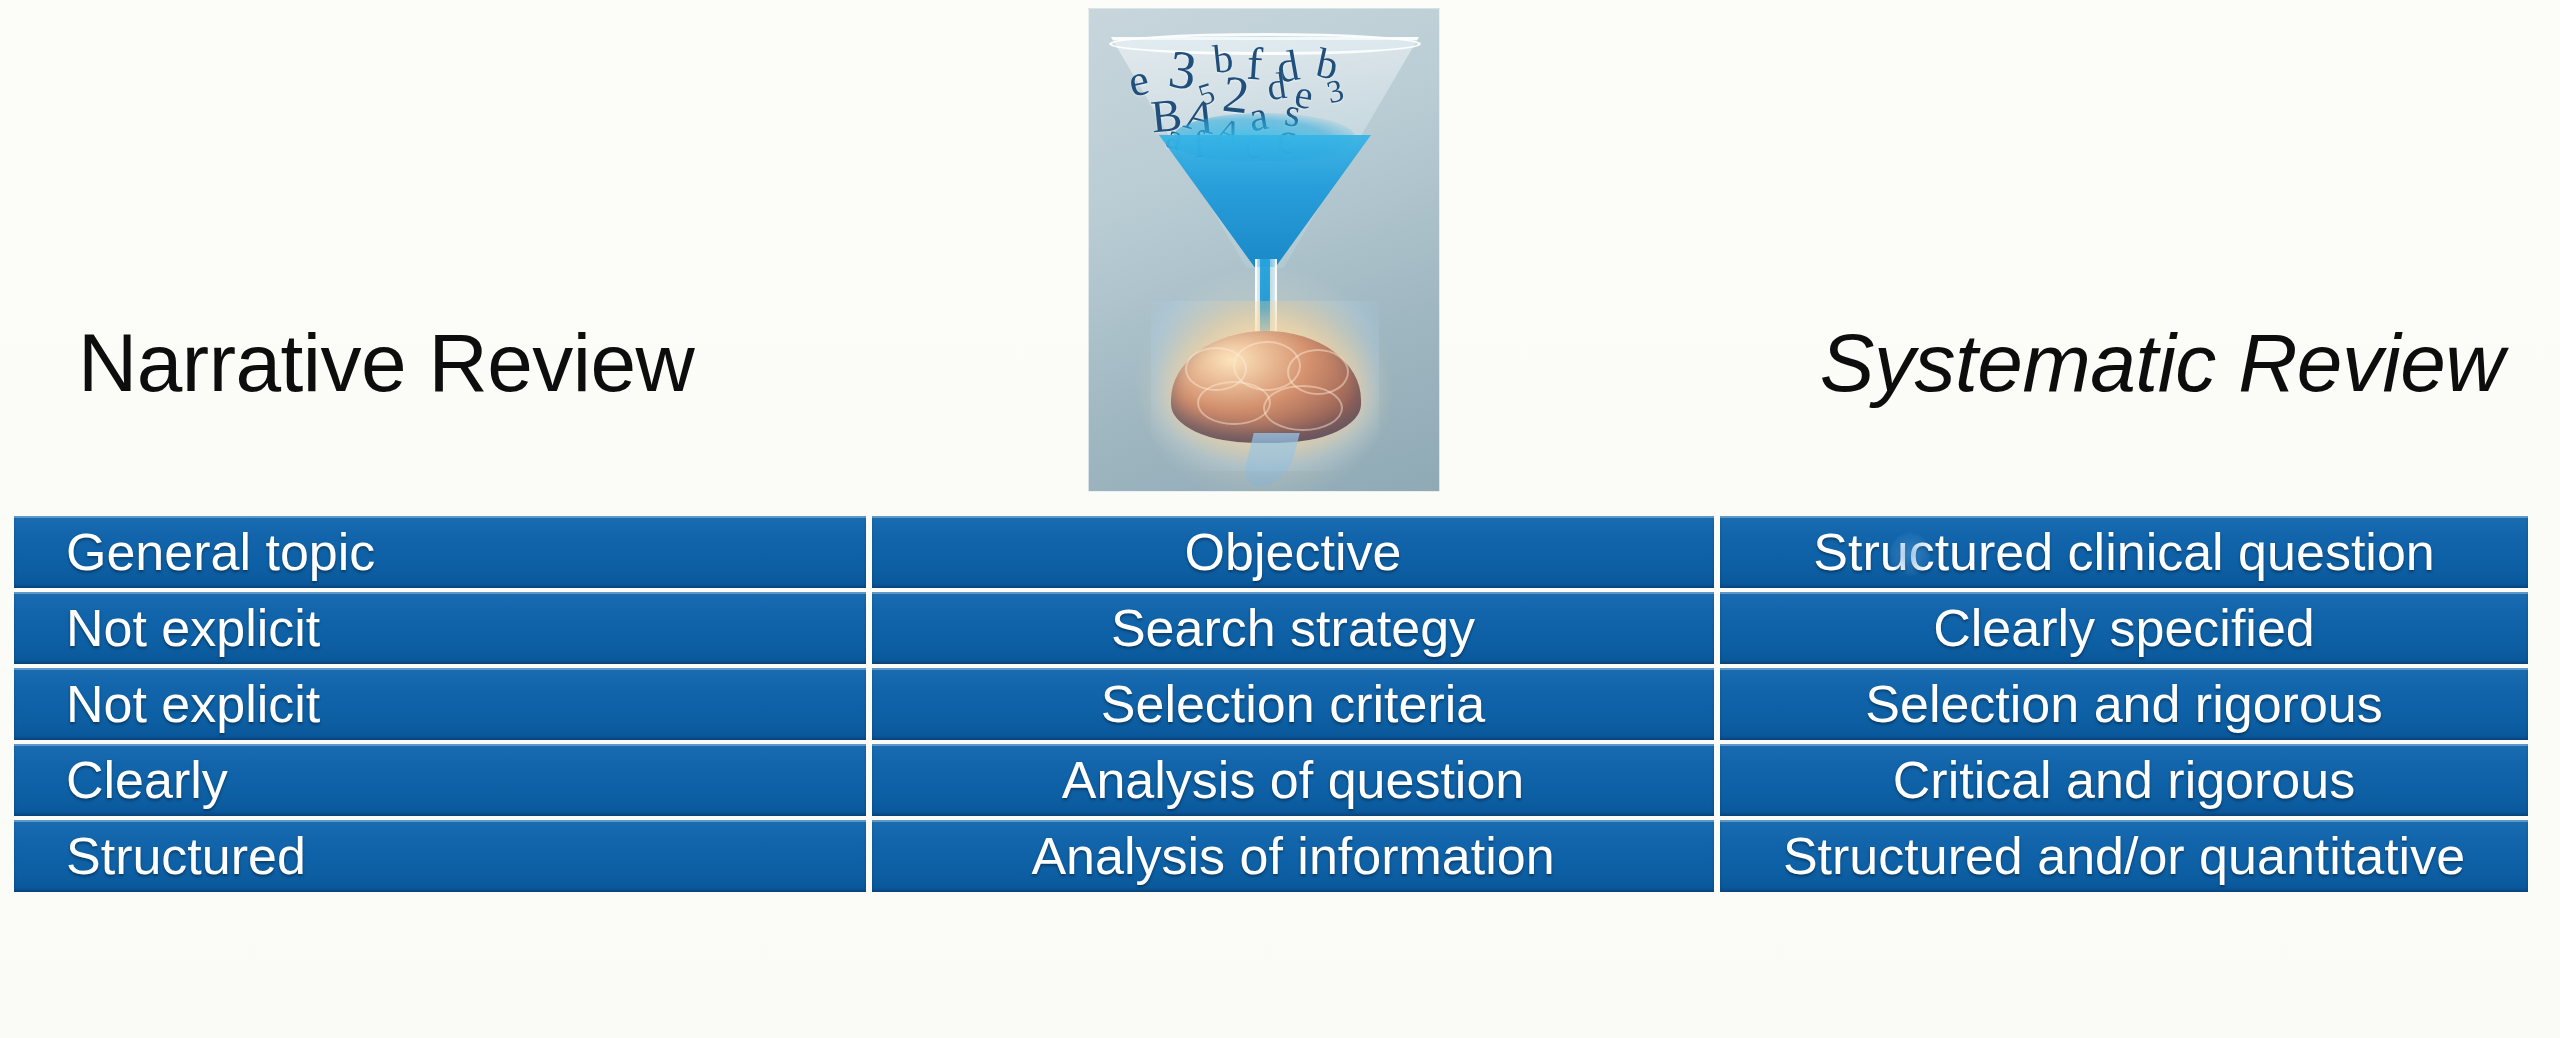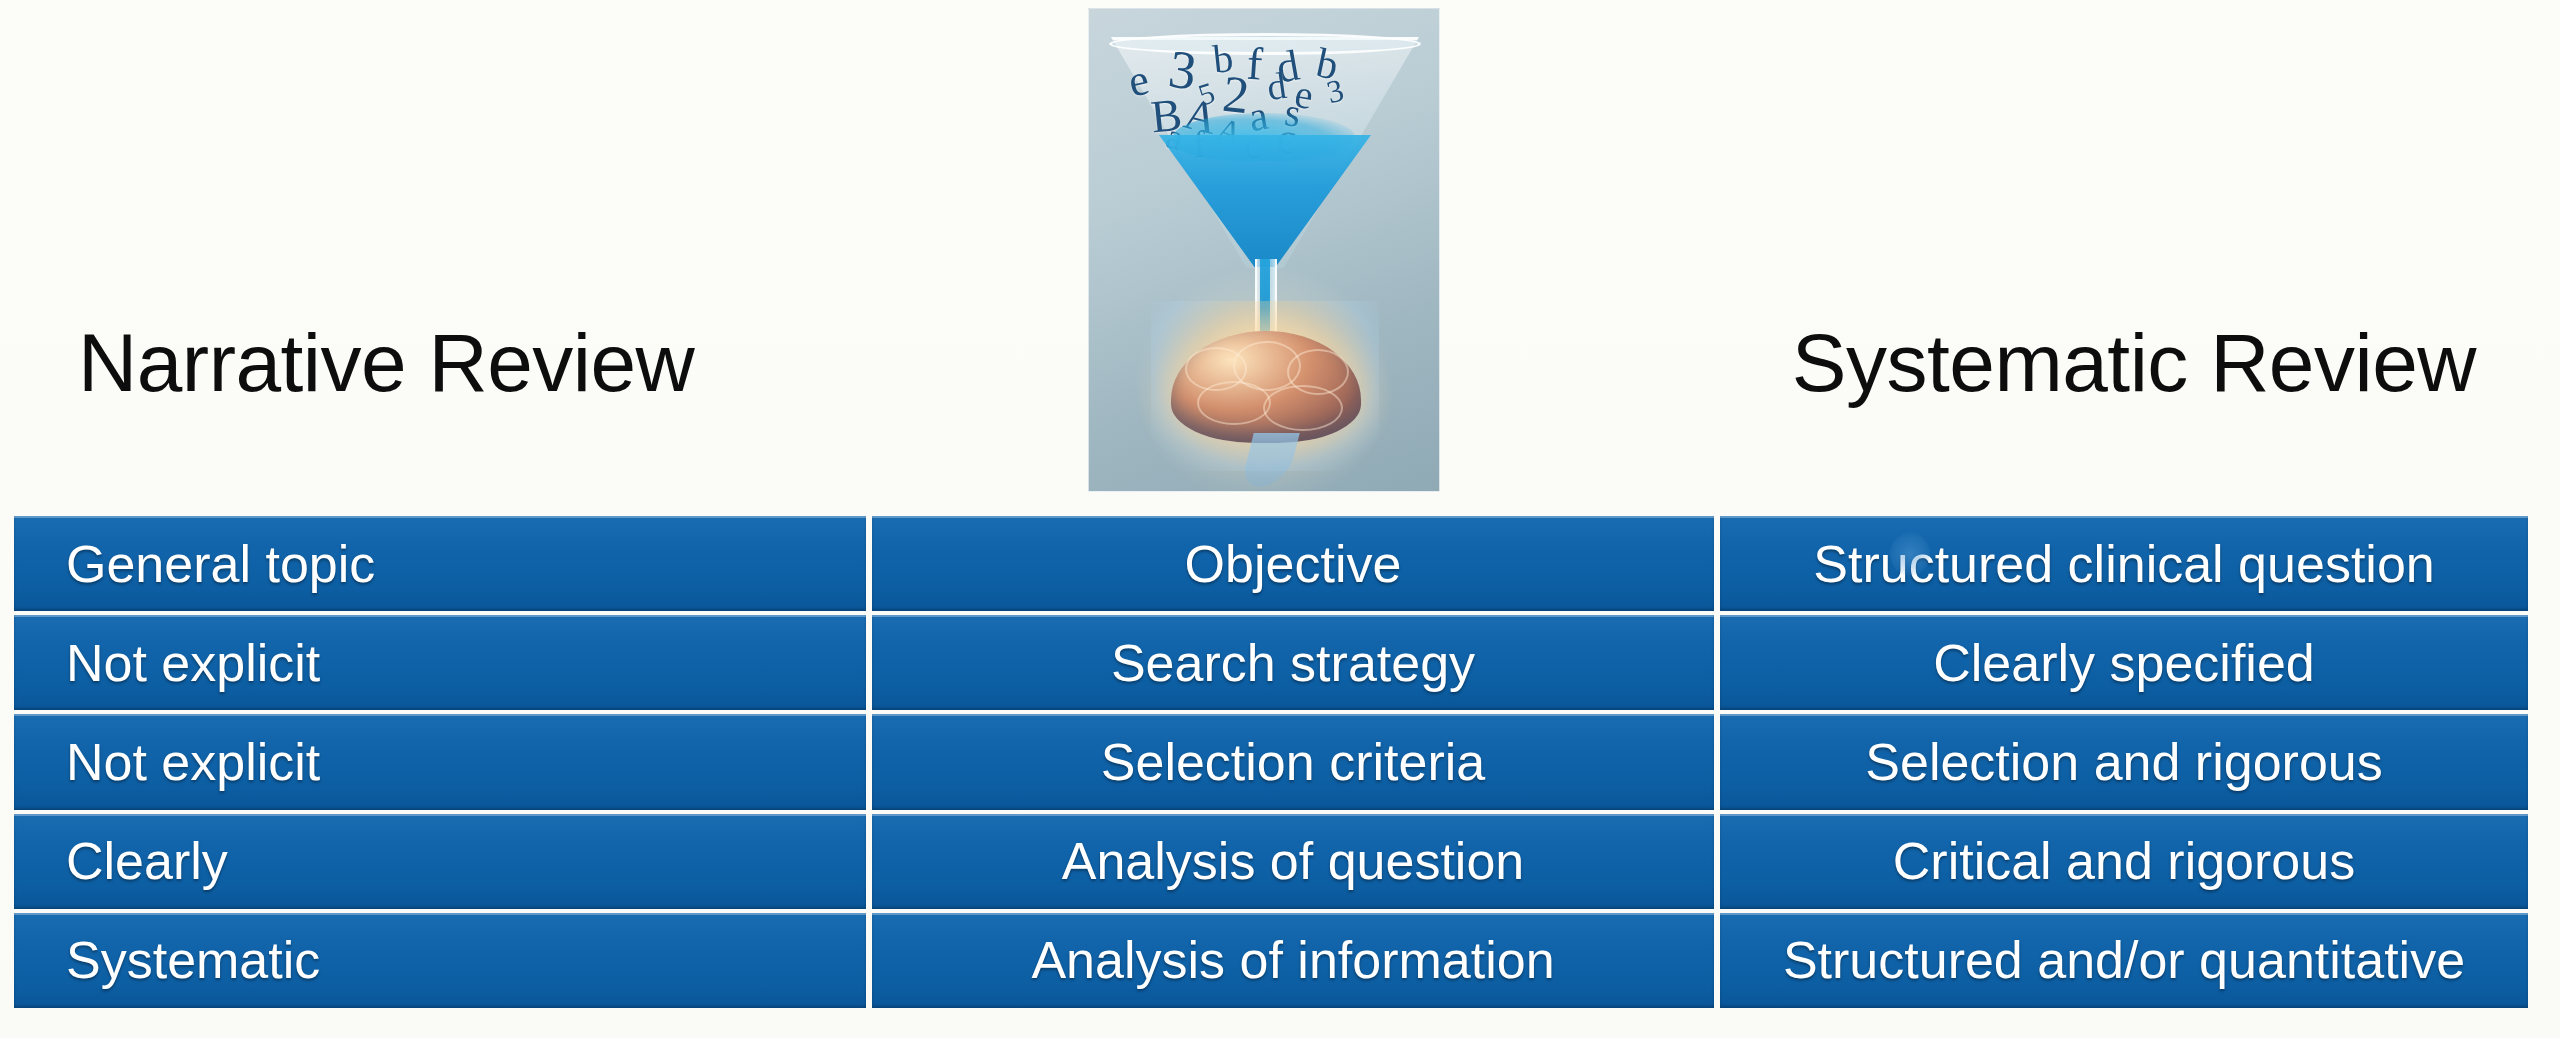--- a/index.html
+++ b/index.html
@@ -28,21 +28,21 @@
     position: absolute;
     font-size: 82px;
     font-weight: 400;
     color: #0d0d0d;
     letter-spacing: -0.5px;
     white-space: nowrap;
     line-height: 1;
     margin-left: 20px;
   }
   #heading-left  { left: 58px;  top: 322px; }
-  #heading-right { right: 84px; top: 322px; }
+  #heading-right { right: 56px; top: 322px; font-style: italic; }
 
   
   #figure {
     position: absolute;
     left: 1088px;
     top: 8px;
     width: 352px;
     height: 484px;
     background:
       radial-gradient(ellipse 60% 40% at 50% 78%, rgba(255,236,200,0.55) 0%, rgba(255,236,200,0) 62%),
@@ -161,21 +161,21 @@
     line-height: 1;
     user-select: none;
   }
 
   
   #table {
     position: absolute;
     left: 14px;
     top: 516px;
     width: 2514px;
-    height: 492px;
+    height: 376px;
     display: flex;
     flex-direction: column;
     gap: 4px;
   }
   .row {
     flex: 1 1 0;
     display: flex;
     gap: 6px;
     min-height: 0;
   }
@@ -284,20 +284,20 @@
       <div class="cell cell-systematic">Selection and rigorous</div>
     </div>
 
     <div class="row">
       <div class="cell cell-narrative">Clearly</div>
       <div class="cell cell-feature">Analysis of question</div>
       <div class="cell cell-systematic">Critical and rigorous</div>
     </div>
 
     <div class="row">
-      <div class="cell cell-narrative">Systematic</div>
+      <div class="cell cell-narrative">Structured</div>
       <div class="cell cell-feature">Analysis of information</div>
       <div class="cell cell-systematic">Structured and/or quantitative</div>
     </div>
 
   </div>
 
 </div>
 
 </body></html>

